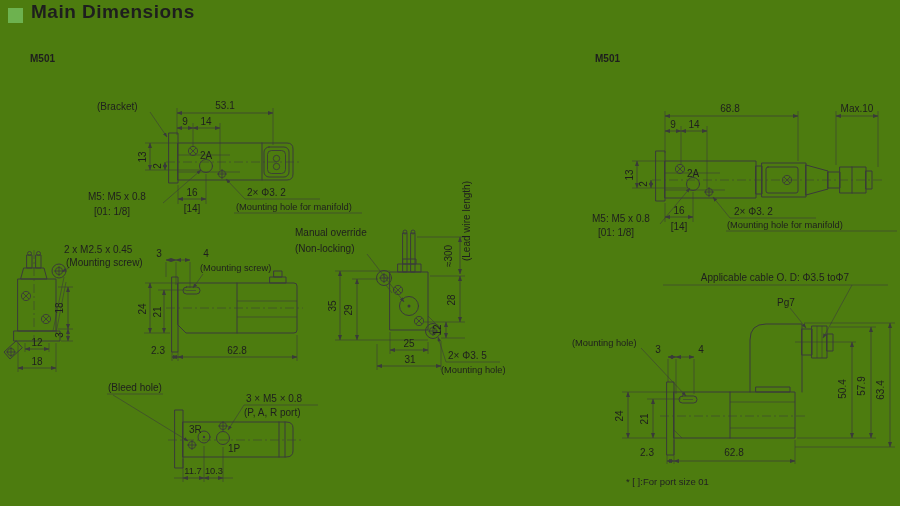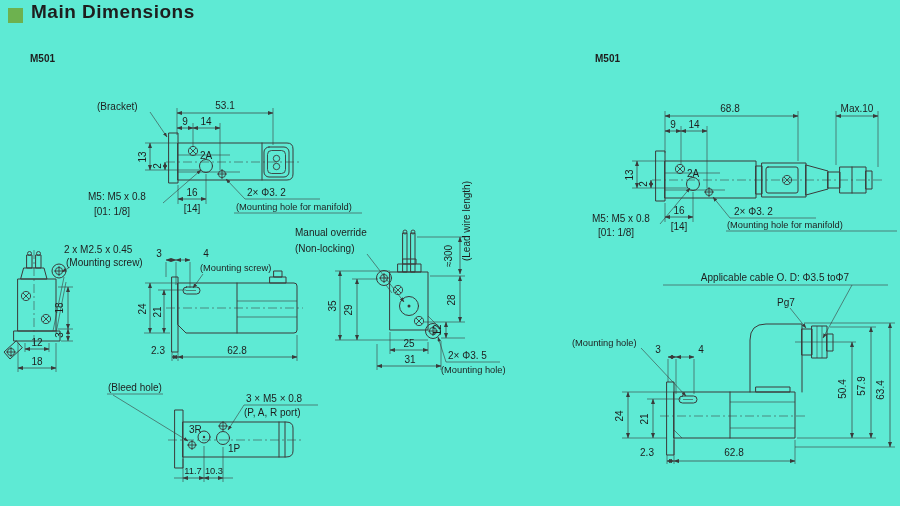--- a/index.html
+++ b/index.html
@@ -1,16 +1,16 @@
 <!DOCTYPE html>
 <html><head>
 <meta charset="utf-8">
 <style>
   html,body{margin:0;padding:0;background:#f8f8f6;}
-  #page{position:relative;width:900px;height:506px;background:#5eead4;overflow:hidden;
+  #page{position:relative;width:900px;height:506px;background:#4d7c0f;overflow:hidden;
         font-family:"Liberation Sans",sans-serif;color:#1e1e1e;}
   .hdr-sq{position:absolute;left:8px;top:8px;width:15px;height:15px;}
   .title{position:absolute;left:31px;top:1px;font-size:19px;font-weight:bold;letter-spacing:.5px;}
   .heading{position:absolute;font-size:13px;font-weight:bold;white-space:nowrap;}
   .frac{display:inline-flex;flex-direction:row;vertical-align:-4px;font-size:10px;line-height:8px;font-weight:bold;justify-content:flex-end;}
   .fnotes{position:absolute;left:626px;top:476px;font-size:9.5px;line-height:12px;color:#222;}
   svg{position:absolute;left:0;top:0;}
   .o{fill:none;stroke:#3a3a3a;stroke-width:1;stroke-linejoin:round;stroke-linecap:round;}
   .t{fill:none;stroke:#3a3a3a;stroke-width:.6;}
   .d{fill:none;stroke:#3a3a3a;stroke-width:.7;}
@@ -398,15 +398,16 @@
       <text transform="rotate(-90 648 419)" x="648" y="419" text-anchor="middle">21</text>
       <text x="647" y="456" text-anchor="middle">2.3</text>
       <text x="734" y="456" text-anchor="middle">62.8</text>
       <text transform="rotate(-90 846 389)" x="846" y="389" text-anchor="middle">50.4</text>
       <text transform="rotate(-90 865 386)" x="865" y="386" text-anchor="middle">57.9</text>
       <text transform="rotate(-90 884 390)" x="884" y="390" text-anchor="middle">63.4</text>
     </g>
   </svg>
 
   <div class="fnotes">
+    <div>* [ ]:For port size 01</div>
   </div>
 
 </div>
 
 </body></html>

